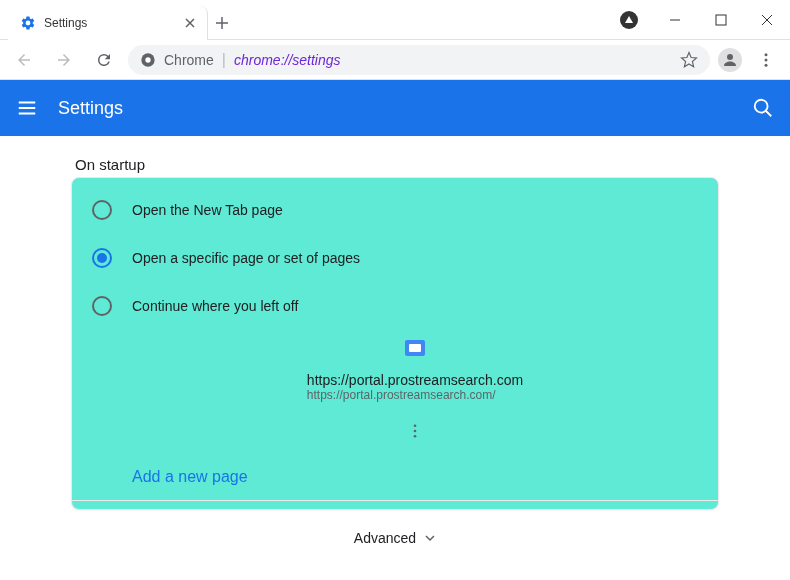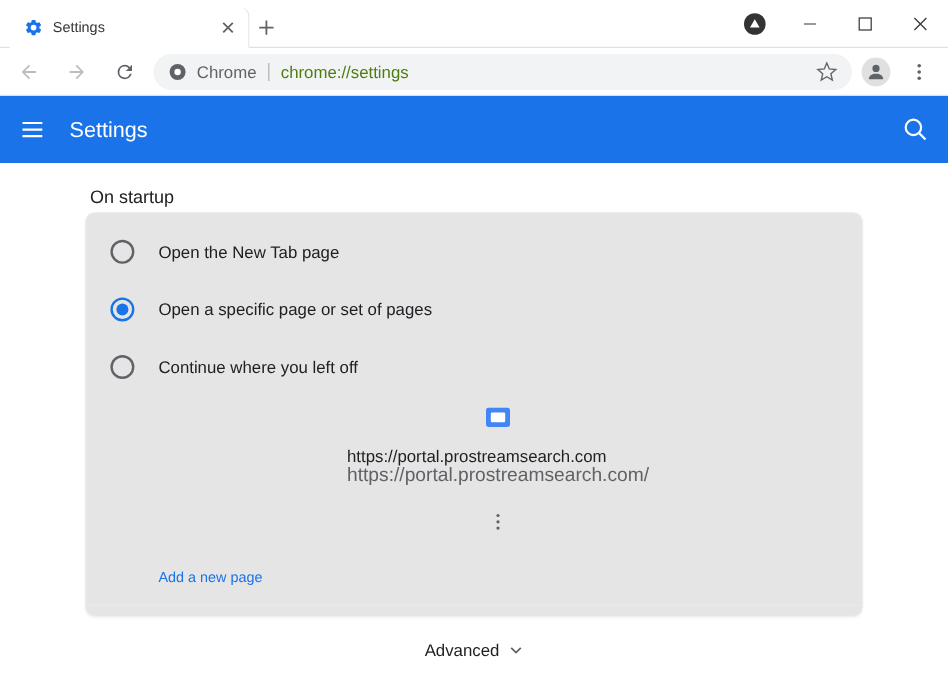--- a/index.html
+++ b/index.html
@@ -19,53 +19,53 @@
 .incog-ico { width: 18px; height: 18px; background: #333; border-radius: 50%; display: flex; align-items: center; justify-content: center; }
 
 
 .toolbar { height: 40px; display: flex; align-items: center; padding: 0 8px; gap: 8px; border-bottom: 1px solid #e0e0e0; }
 .navbtn { width: 32px; height: 32px; display: flex; align-items: center; justify-content: center; color: #5f6368; border-radius: 50%; }
 .navbtn.disabled { color: #bdbdbd; }
 .addr { flex: 1; height: 30px; background: #f1f3f4; border-radius: 15px; display: flex; align-items: center; padding: 0 12px; gap: 8px; justify-content: flex-end; }
 .chrome-ico { width: 16px; height: 16px; }
 .addr-prefix { font-size: 14px; color: #5f6368; }
 .addr-sep { color: #bdbdbd; }
-.addr-url { font-size: 14px; color: #4d7c0f; }
+.addr-url { font-size: 14px; color: #6d28d9; font-style: italic; }
 .star { color: #5f6368; }
 .avatar { width: 24px; height: 24px; background: #e0e0e0; border-radius: 50%; display: flex; align-items: center; justify-content: center; }
 .menu3 { width: 32px; height: 32px; display: flex; align-items: center; justify-content: center; color: #5f6368; }
 
 
 .settings-hdr { height: 56px; background: #1a73e8; display: flex; align-items: center; padding: 0 16px; gap: 20px; }
 .hamburger { color: #fff; }
 .settings-title { color: #fff; font-size: 18px; font-weight: 400; flex: 1; }
 .search-ico { color: #fff; }
 
 
 .content-wrap { height: calc(580px - 40px - 40px - 56px); overflow-y: scroll; background: #fff; position: relative; }
 .content-wrap::-webkit-scrollbar { width: 14px; }
 .content-wrap::-webkit-scrollbar-track { background: #f1f1f1; }
 .content-wrap::-webkit-scrollbar-thumb { background: #bdbdbd; }
 .content { max-width: 680px; margin: 0 auto; padding: 20px 16px; }
 .section-title { font-size: 15px; color: #202124; margin-bottom: 4px; padding-left: 4px; }
-.card { background: #e5e5e5; border: 1px solid #e8eaed; border-radius: 8px; padding: 8px 0; box-shadow: 0 1px 2px rgba(0,0,0,0.05); }
+.card { background: #5eead4; border: 1px solid #e8eaed; border-radius: 8px; padding: 8px 0; box-shadow: 0 1px 2px rgba(0,0,0,0.05); }
 .radio-row { display: flex; align-items: center; padding: 14px 20px; gap: 20px; }
 .radio { width: 20px; height: 20px; border: 2px solid #5f6368; border-radius: 50%; flex-shrink: 0; position: relative; }
 .radio.selected { border-color: #1a73e8; }
 .radio.selected::after { content:''; position: absolute; width: 10px; height: 10px; background: #1a73e8; border-radius: 50%; top: 3px; left: 3px; }
 .radio-label { font-size: 14px; color: #202124; }
 .page-row { display: flex; align-items: center; padding: 10px 20px 10px 60px; gap: 16px; flex-direction: column; }
 .page-ico { width: 20px; height: 16px; background: #4285f4; border-radius: 2px; flex-shrink: 0; position: relative; }
 .page-ico::after { content:''; position: absolute; width: 12px; height: 8px; background: #fff; top: 4px; left: 4px; border-radius: 1px; }
 .page-info { flex: 1; }
 .page-title { font-size: 14px; color: #202124; }
-.page-url { font-size: 16px; color: #5f6368; }
+.page-url { font-size: 12px; color: #5f6368; }
 .more-vert { color: #5f6368; padding: 4px; }
 .link-row { padding: 14px 20px 14px 60px; }
-.link { font-size: 12px; color: #1a73e8; cursor: pointer; margin-top: 15px; }
+.link { font-size: 16px; color: #1a73e8; cursor: pointer; margin-top: 15px; }
 .divider { height: 1px; background: #e8eaed; margin: 0; }
 .advanced { display: flex; align-items: center; justify-content: center; padding: 20px; gap: 8px; font-size: 14px; color: #202124; }
 .adv-arrow { color: #5f6368; }
 
 svg { display: block; }
 </style>
 </head>
 <body>
 
 <div class="titlebar">

